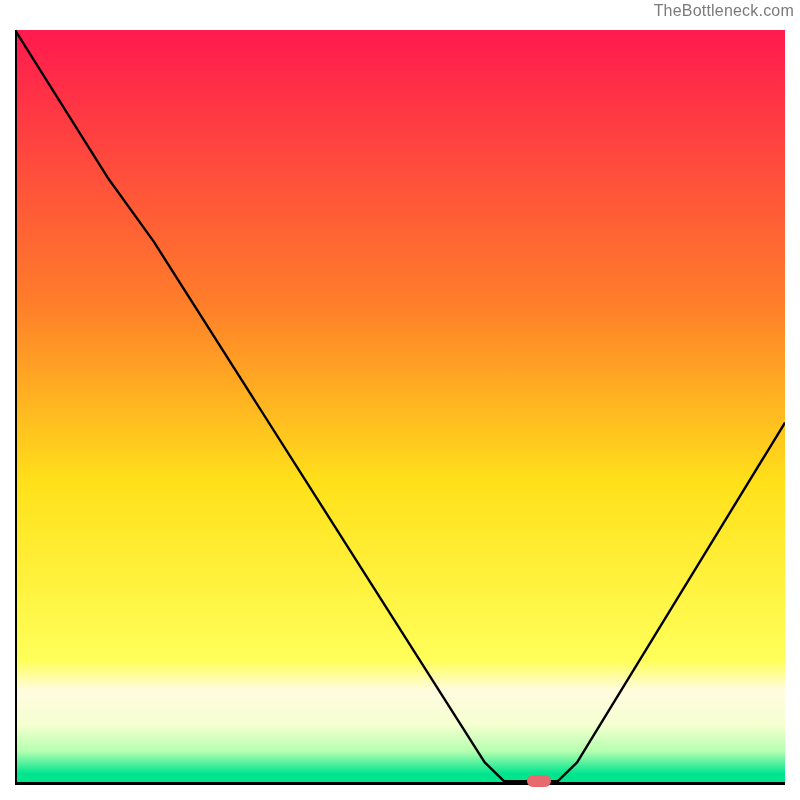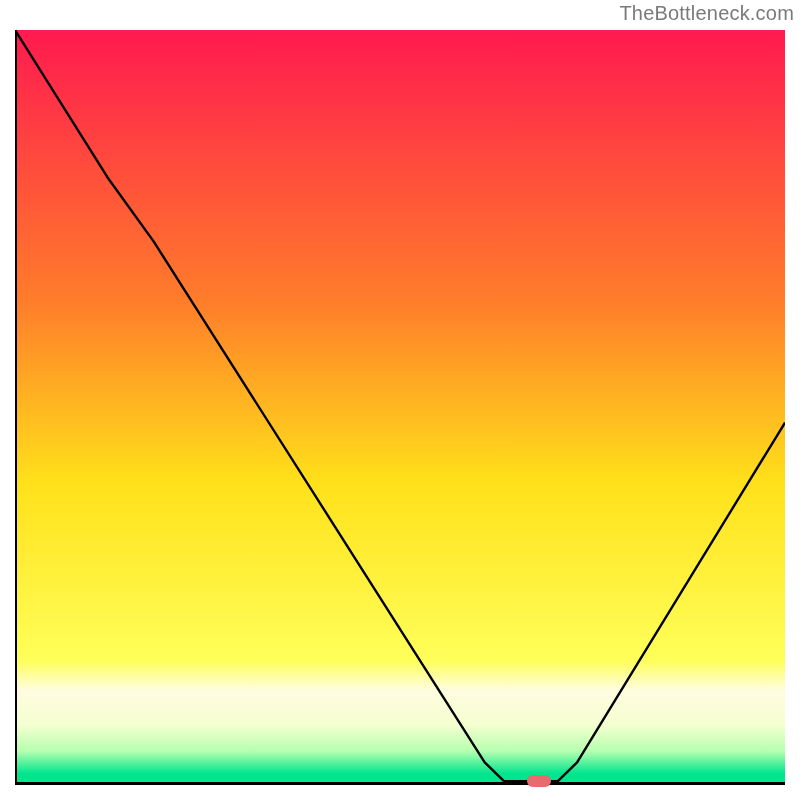--- a/index.html
+++ b/index.html
@@ -13,21 +13,21 @@
   .chart-container {
     position: relative;
     width: 800px;
     height: 800px;
   }
   .watermark {
     position: absolute;
     top: 2px;
     right: 6px;
     font-family: Arial, Helvetica, sans-serif;
-    font-size: 20px;
+    font-size: 16px;
     font-weight: 500;
     color: #7a7a7a;
     letter-spacing: 0.2px;
     z-index: 30;
     margin-left: 48px;
   }
   svg.plot {
     position: absolute;
     display: block;
   }

